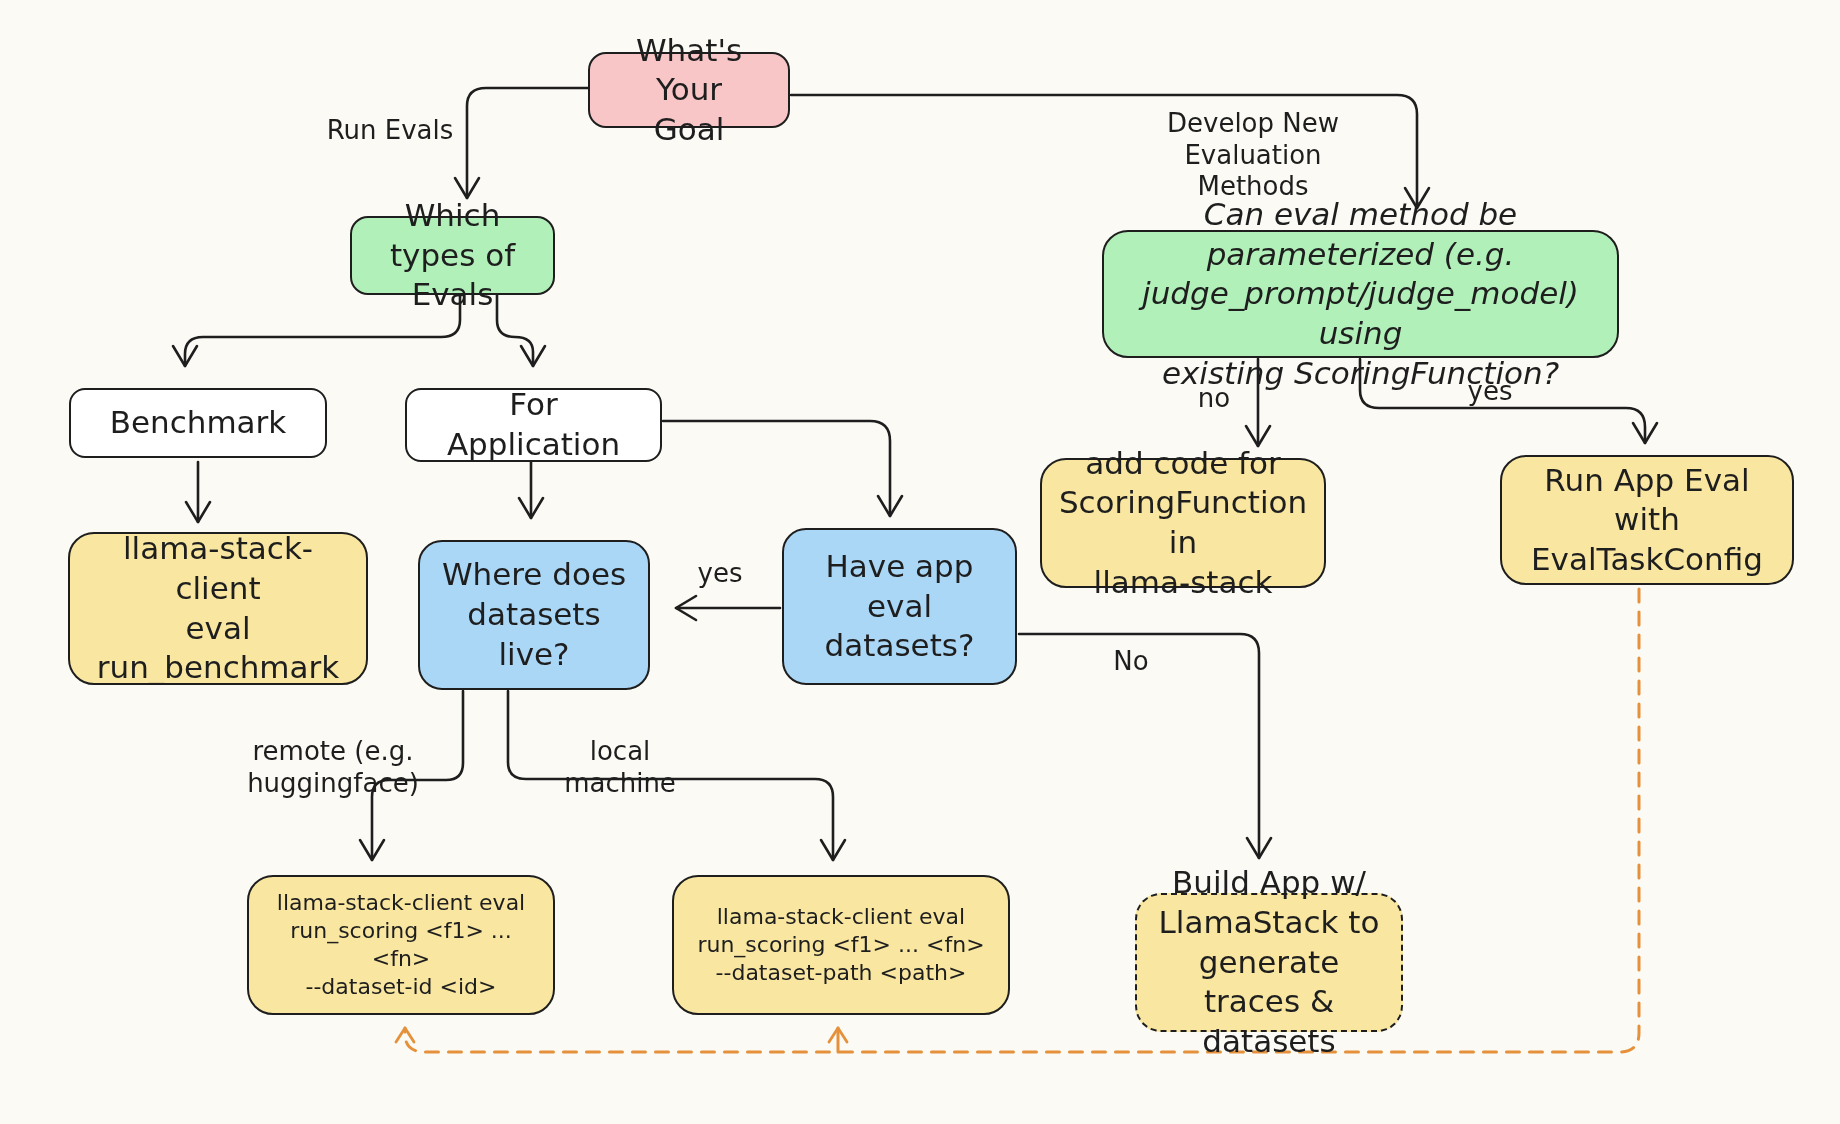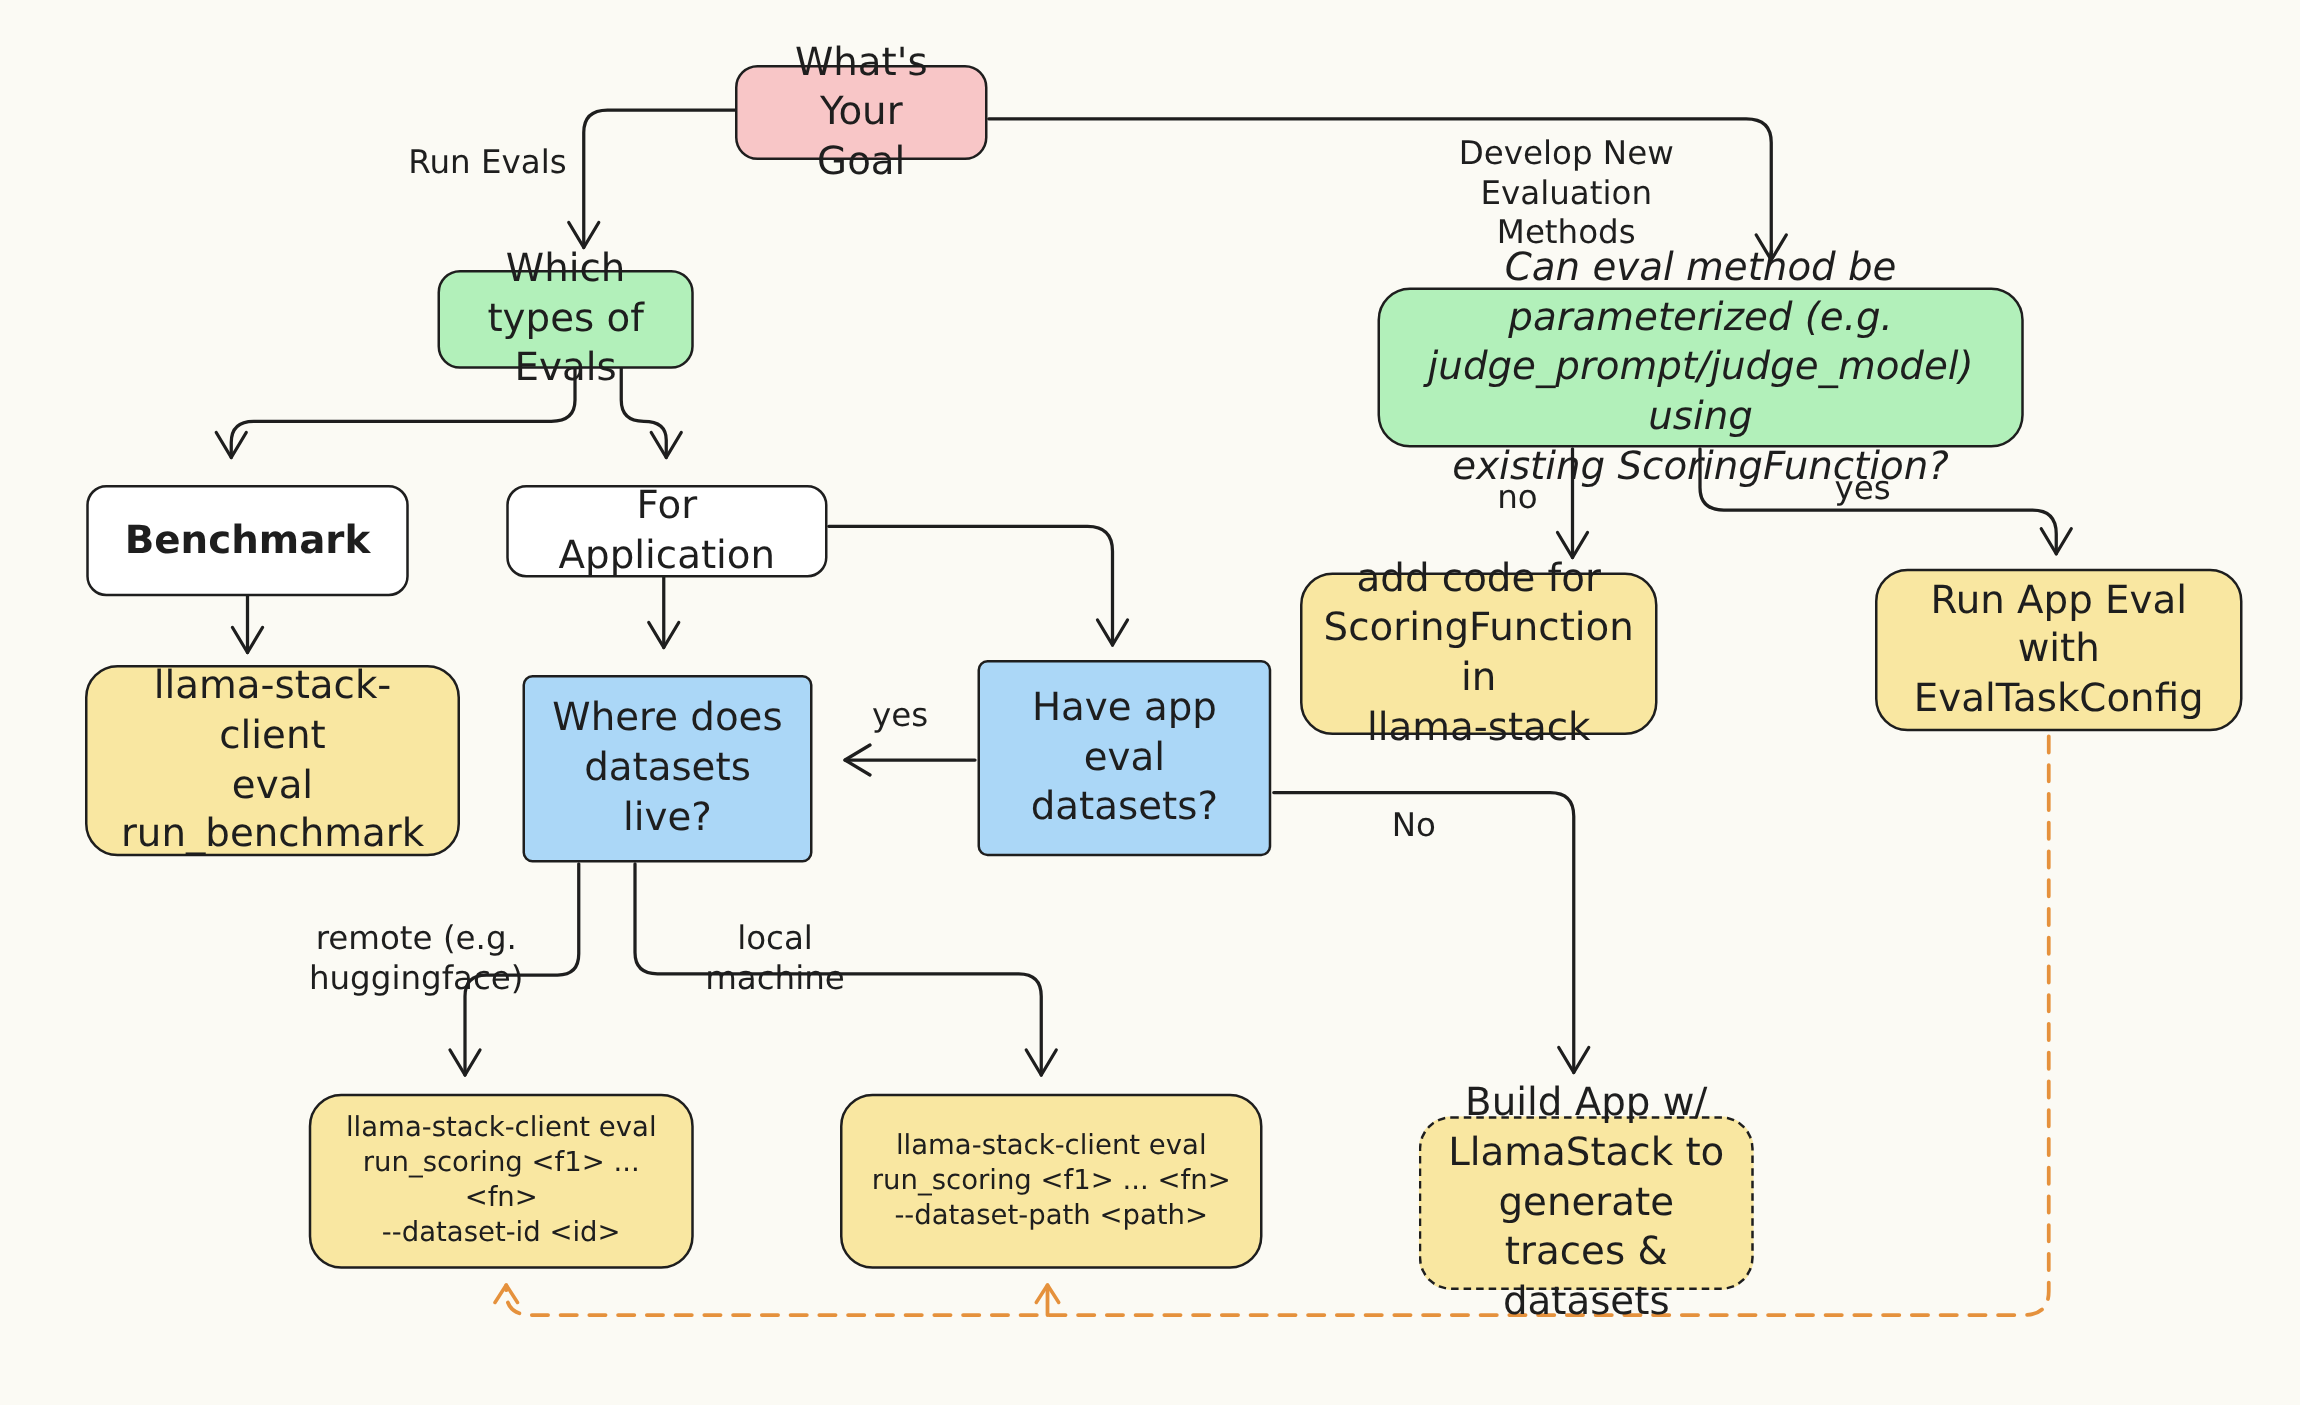--- a/index.html
+++ b/index.html
@@ -44,21 +44,21 @@
     border: 2.6px solid var(--ink);
     font-size: 31px;
     line-height: 1.28;
     white-space: pre-line;
     padding: 6px 14px;
   }
   .node.pink   { background: var(--pink);   border-radius: 18px; }
   .node.green  { background: var(--green);  border-radius: 18px; }
   .node.green2 { background: var(--green);  border-radius: 26px; }
   .node.white  { background: var(--white);  border-radius: 16px; }
-  .node.blue   { background: var(--blue);   border-radius: 8px; }
+  .node.blue   { background: var(--blue);   border-radius: 24px; }
   .node.yellow { background: var(--yellow); border-radius: 26px; }
   .node.dashedborder { border-style: dashed; }
   .lbl {
     position: absolute;
     font-size: 26px;
     line-height: 1.22;
     text-align: center;
     white-space: pre-line;
   }
 </style>
@@ -104,21 +104,21 @@
     <span>Which types of
 Evals</span>
   </div>
 
   <div class="node green2" style="left:1102px; top:230px; width:517px; height:128px;font-style:italic;">
     <span>Can eval method be parameterized (e.g.
 judge_prompt/judge_model) using
 existing ScoringFunction?</span>
   </div>
 
-  <div class="node white" style="left:69px; top:388px; width:258px; height:89px;font-weight:bold;">
+  <div class="node white" style="left:69px; top:388px; width:258px; height:70px;">
     <span>Benchmark</span>
   </div>
 
   <div class="node white" style="left:405px; top:388px; width:257px; height:74px;">
     <span>For Application</span>
   </div>
 
   <div class="node yellow" style="left:68px; top:532px; width:300px; height:153px;">
     <span>llama-stack-client
 eval run_benchmark</span>

